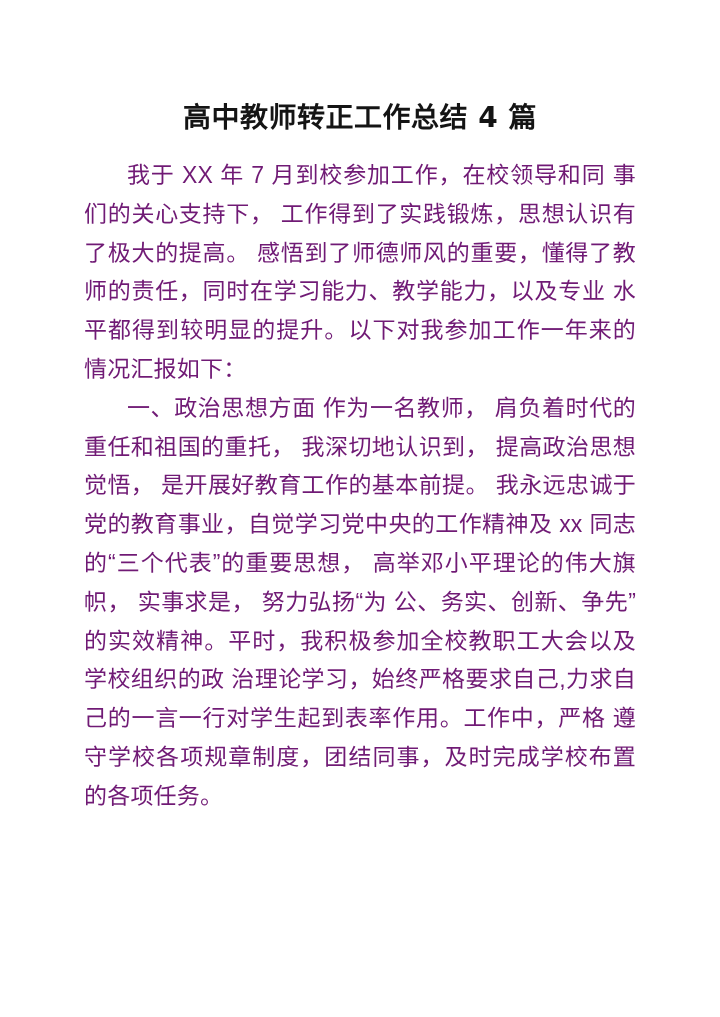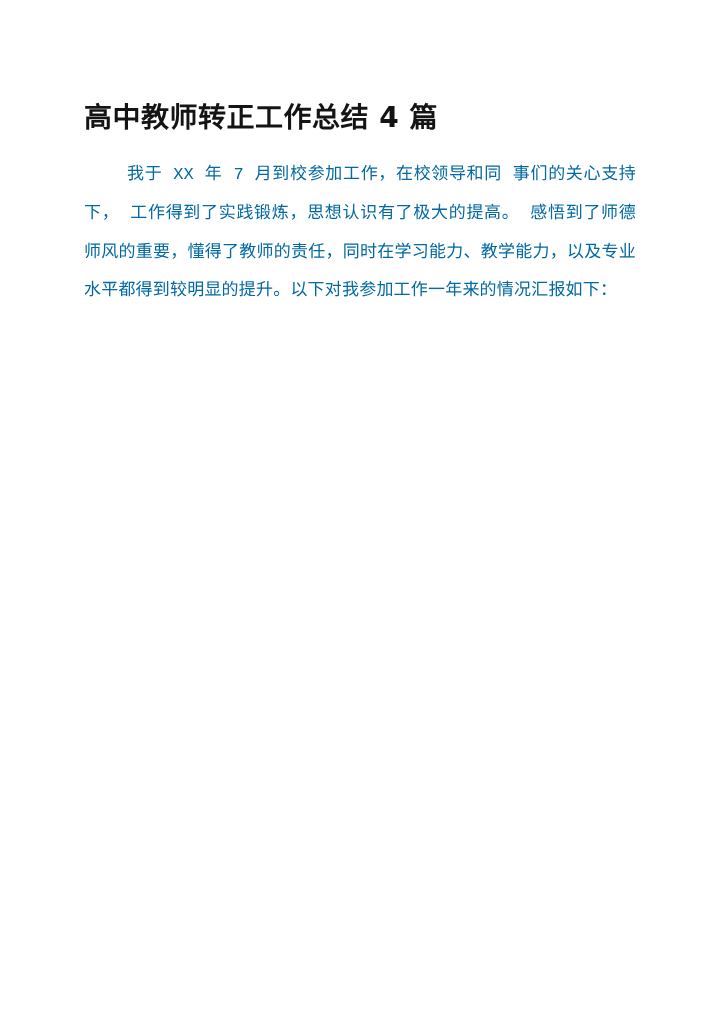--- a/index.html
+++ b/index.html
@@ -24,31 +24,32 @@
     left: 84px;
     top: 96px;
     width: 552px;
   }
 
   .doc-title {
     font-family: "DejaVu Sans", "Liberation Sans", sans-serif;
     font-weight: 700;
     font-size: 28px;
     line-height: 44px;
+    text-align: center;
     color: #141414;
     letter-spacing: 0.5px;
     margin: 0 0 16px 0;
     white-space: nowrap;
   }
 
   .doc-para {
-    font-family: Liberation Mono, monospace;
-    font-size: 17px;
+    font-family: Liberation Sans, sans-serif;
+    font-size: 23px;
     line-height: 38.8px;
-    color: #0369a1;
+    color: #701a75;
     text-align: justify;
     text-justify: inter-character;
     text-indent: 43px;
     margin: 0;
     letter-spacing: 0.2px;
     word-break: break-all;
     -webkit-font-smoothing: antialiased;
   }
 
   
@@ -60,16 +61,17 @@
 </head>
 <body>
 
 <div class="page">
   <div class="doc-body">
 
     <h1 class="doc-title">高中教师转正工作总结 4 篇</h1>
 
     <p class="doc-para">我于 XX 年 7 月到校参加工作，在校领导和同 事们的关心支持下， 工作得到了实践锻炼，思想认识有了极大的提高。 感悟到了师德师风的重要，懂得了教师的责任，同时在学习能力、教学能力，以及专业 水平都得到较明显的提升。以下对我参加工作一年来的情况汇报如下：</p>
 
+    <p class="doc-para">一、政治思想方面 作为一名教师， 肩负着时代的重任和祖国的重托， 我深切地认识到， 提高政治思想觉悟， 是开展好教育工作的基本前提。 我永远忠诚于党的教育事业，自觉学习党中央的工作精神及 xx 同志的“三个代表”的重要思想， 高举邓小平理论的伟大旗帜， 实事求是， 努力弘扬“为 公、务实、创新、争先”的实效精神。平时，我积极参加全校教职工大会以及学校组织的政 治理论学习，始终严格要求自己,力求自己的一言一行对学生起到表率作用。工作中，严格 遵守学校各项规章制度，团结同事，及时完成学校布置的各项任务。</p>
 
 
   </div>
 </div>
 
 </body></html>

